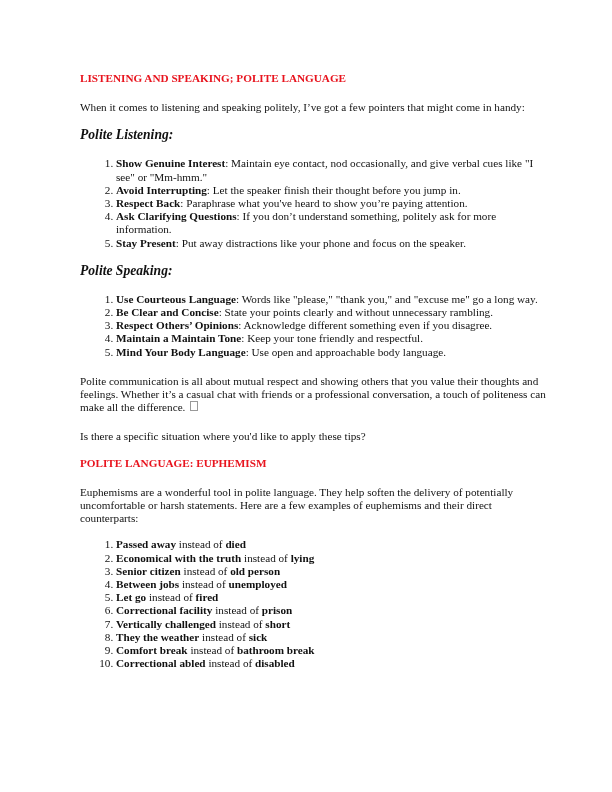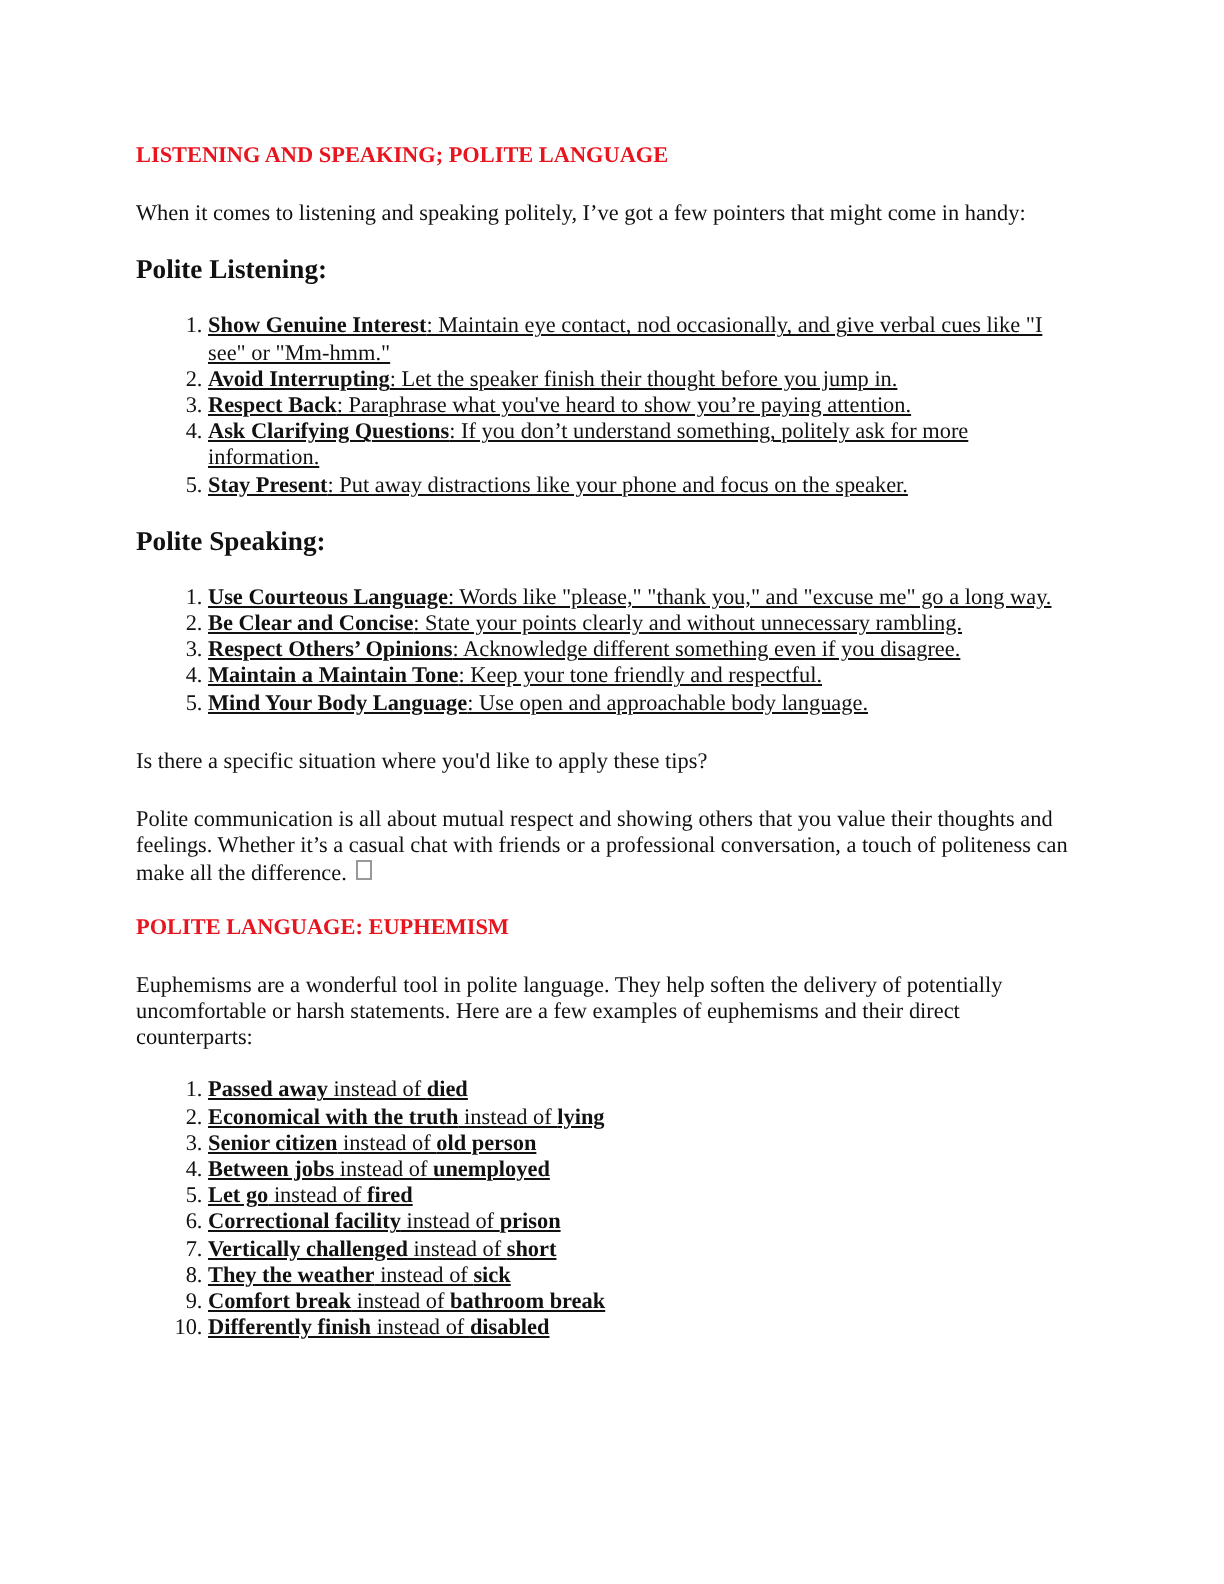--- a/index.html
+++ b/index.html
@@ -1,22 +1,22 @@
 <!DOCTYPE html>
 <html><head>
 <meta charset="utf-8">
 <style>
   html, body { margin: 0; padding: 0; background: #ffffff; }
   body { width: 612px; height: 792px; position: relative; overflow: hidden;
          font-family: "Liberation Serif", "DejaVu Serif", serif; color: #111; }
-  .page { position: absolute; left: 68px; top: 72px; width: 468px; font-size: 11.2px; line-height: 13.2px; }
+  .page { position: absolute; left: 80px; top: 72px; width: 468px; font-size: 11.2px; line-height: 13.2px; }
   .red-heading { color: #e8141e; font-weight: bold; font-size: 11.2px; margin: 0 0 14px 0; }
   p { margin: 16px 0 13px 0; }
-  h2 { font-size: 13.6px; font-weight: bold; margin: 0 0 14px 0; line-height: 16px; }
-  ol { margin: 0 0 13px 0; padding-left: 36px; text-decoration: underline; }
+  h2 { font-size: 13.6px; font-weight: bold; margin: 0 0 14px 0; line-height: 16px; font-style: italic; }
+  ol { margin: 0 0 13px 0; padding-left: 36px; }
   ol li { padding-left: 0; margin: 0; }
   b { font-weight: bold; }
   .box { display: inline-block; width: 6px; height: 8px; border: 1px solid #999; vertical-align: baseline; margin-left: 2px; }
 </style>
 </head>
 <body>
 
 <div class="page">
   <div class="red-heading">LISTENING AND SPEAKING; POLITE LANGUAGE</div>
   <p>When it comes to listening and speaking politely, I’ve got a few pointers that might come in handy:</p>
@@ -32,31 +32,31 @@
 
   <h2>Polite Speaking:</h2>
   <ol>
     <li><b>Use Courteous Language</b><span>: Words like "please," "thank you," and "excuse me" go a long way.</span></li>
     <li><b>Be Clear and Concise</b><span>: State your points clearly and without unnecessary rambling.</span></li>
     <li><b>Respect Others’ Opinions</b><span>: Acknowledge different something even if you disagree.</span></li>
     <li><b>Maintain a Maintain Tone</b><span>: Keep your tone friendly and respectful.</span></li>
     <li><b>Mind Your Body Language</b><span>: Use open and approachable body language.</span></li>
   </ol>
 
+  <p><span>Polite communication is all about mutual respect and showing others that you value their thoughts and feelings. Whether it’s a casual chat with friends or a professional conversation, a touch of politeness can make all the difference.</span> <span class="box"></span></p>
   <p>Is there a specific situation where you'd like to apply these tips?</p>
-  <p><span>Polite communication is all about mutual respect and showing others that you value their thoughts and feelings. Whether it’s a casual chat with friends or a professional conversation, a touch of politeness can make all the difference.</span> <span class="box"></span></p>
 
   <div class="red-heading">POLITE LANGUAGE: EUPHEMISM</div>
   <p>Euphemisms are a wonderful tool in polite language. They help soften the delivery of potentially uncomfortable or harsh statements. Here are a few examples of euphemisms and their direct counterparts:</p>
 
   <ol>
     <li><b>Passed away</b><span> instead of </span><b>died</b></li>
     <li><b>Economical with the truth</b><span> instead of </span><b>lying</b></li>
     <li><b>Senior citizen</b><span> instead of </span><b>old person</b></li>
     <li><b>Between jobs</b><span> instead of </span><b>unemployed</b></li>
     <li><b>Let go</b><span> instead of </span><b>fired</b></li>
     <li><b>Correctional facility</b><span> instead of </span><b>prison</b></li>
     <li><b>Vertically challenged</b><span> instead of </span><b>short</b></li>
     <li><b>They the weather</b><span> instead of </span><b>sick</b></li>
     <li><b>Comfort break</b><span> instead of </span><b>bathroom break</b></li>
-    <li><b>Differently finish</b><span> instead of </span><b>disabled</b></li>
+    <li><b>Correctional abled</b><span> instead of </span><b>disabled</b></li>
   </ol>
 </div>
 
 </body></html>

